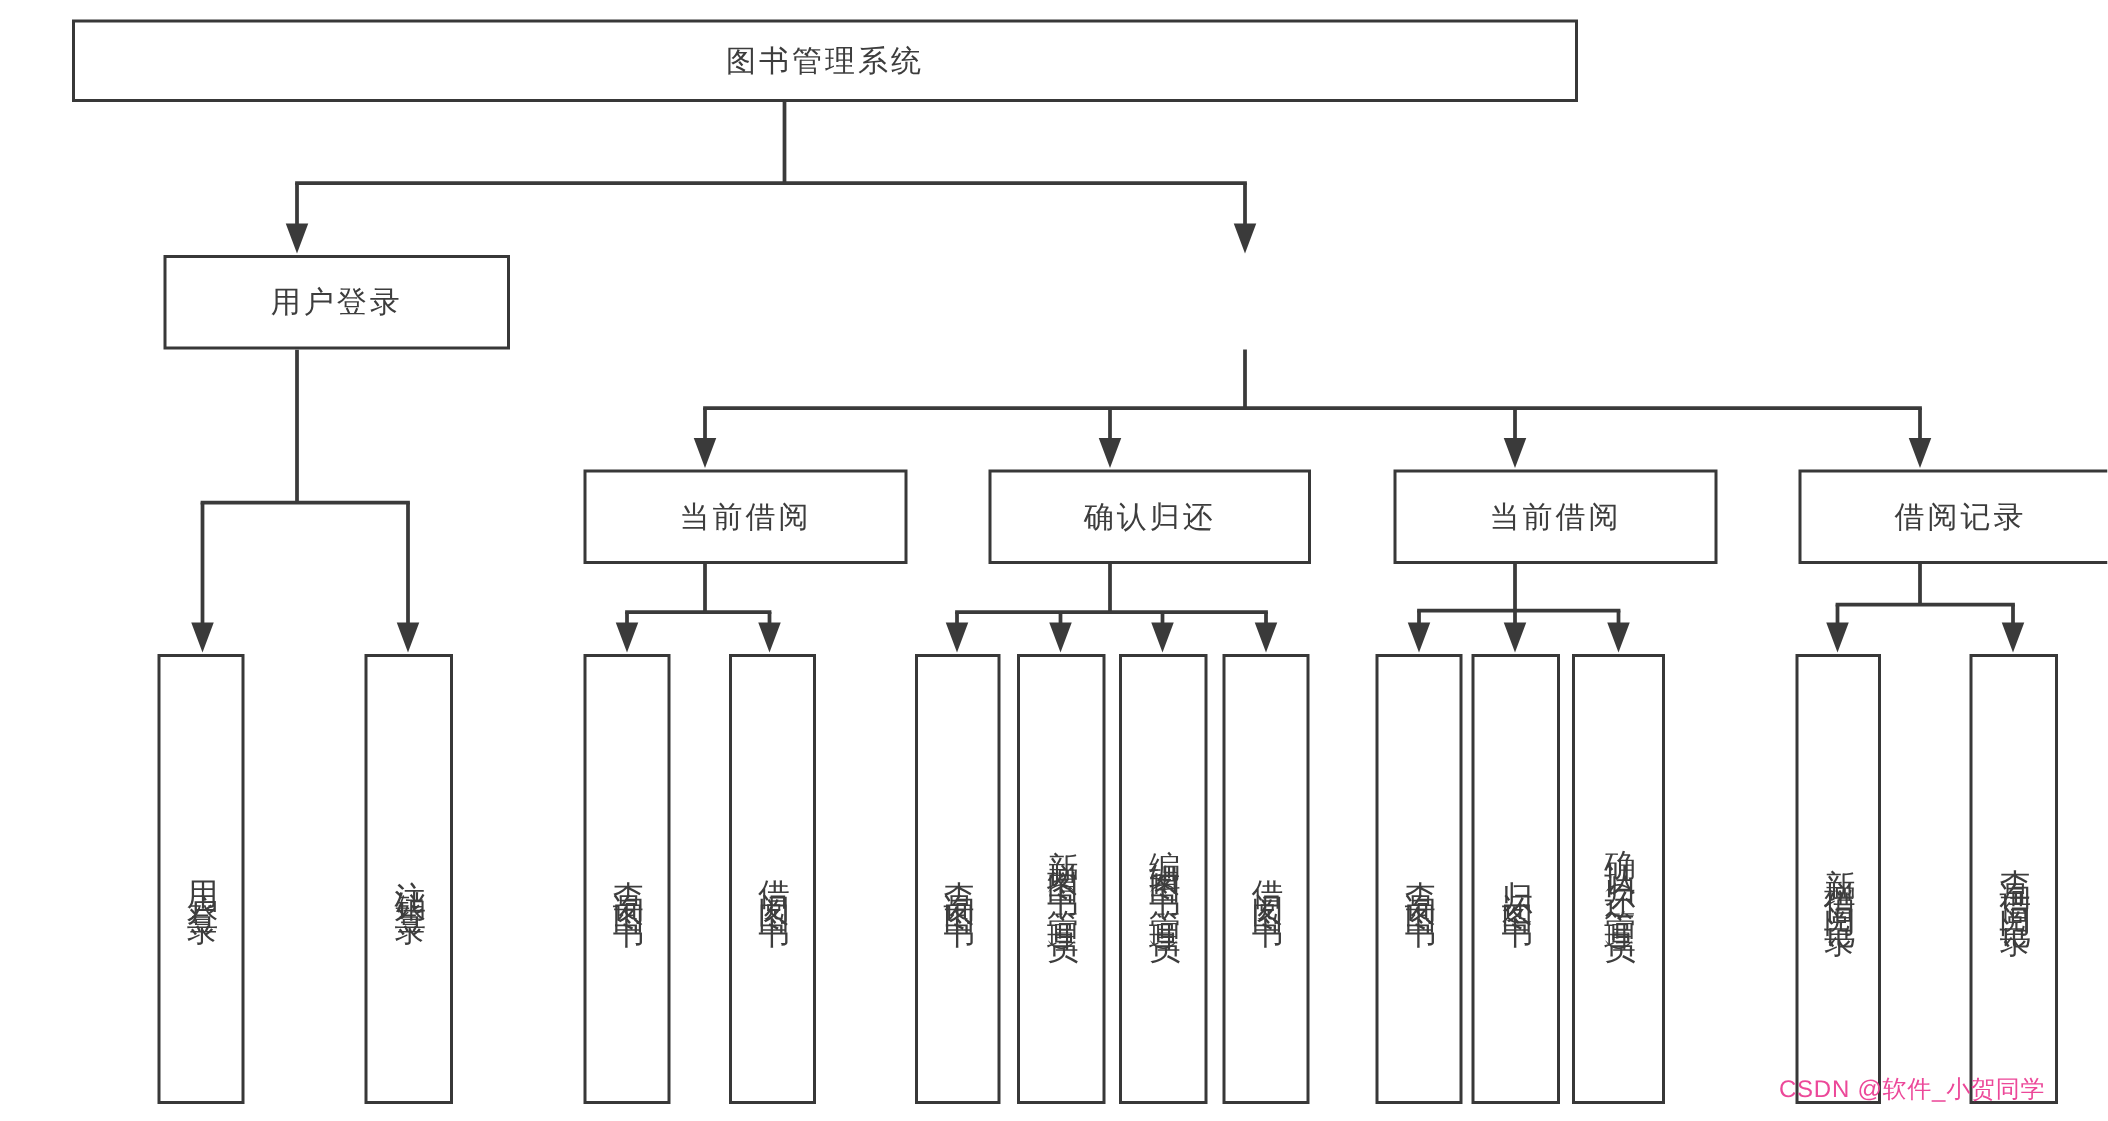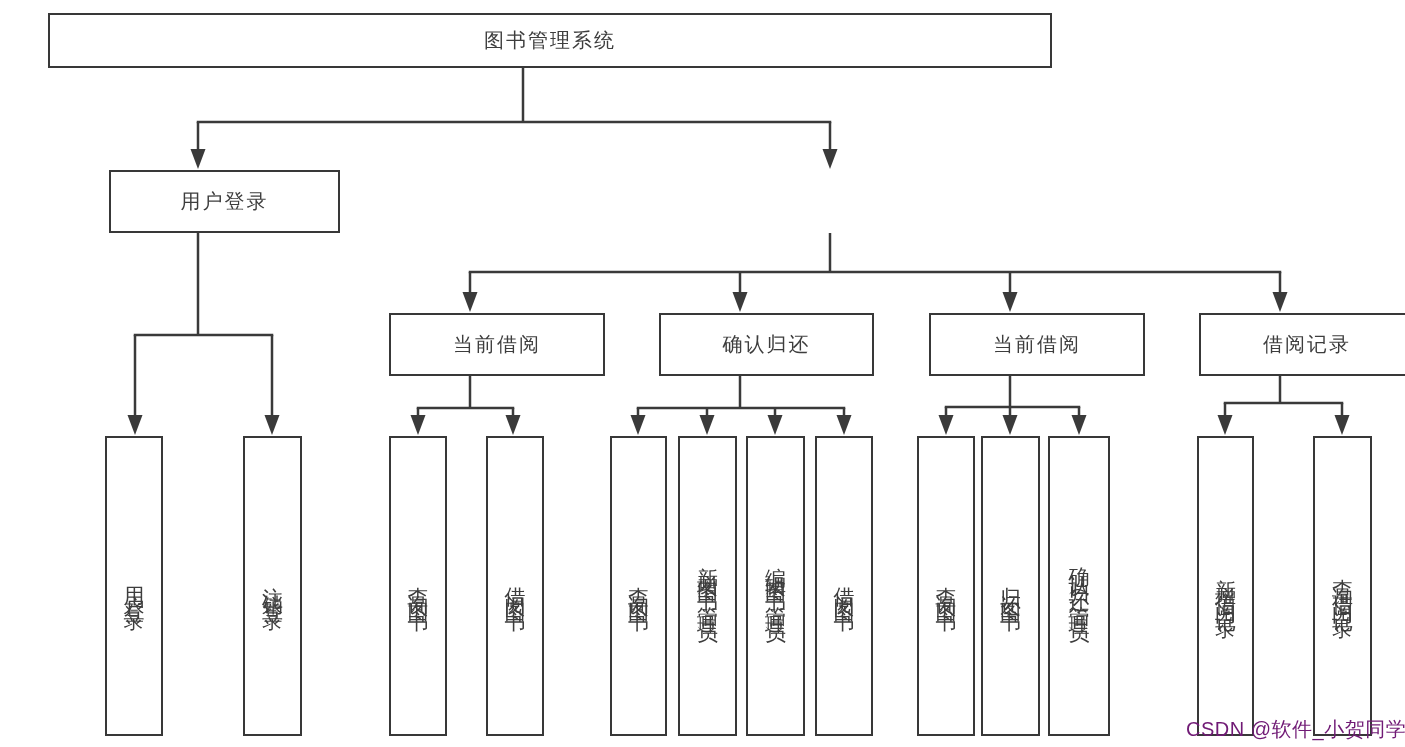--- a/index.html
+++ b/index.html
@@ -47,23 +47,23 @@
     font-size: 21px;
     letter-spacing: 8px;
     line-height: 1.05;
     white-space: nowrap;
     color: #3d3d3d;
   }
   .watermark {
     position: absolute;
     left: 1186px;
     top: 716px;
-    font-size: 20px;
+    font-size: 16px;
     letter-spacing: 0.5px;
-    color: #701a75;
+    color: #ec4899;
     white-space: nowrap;
     z-index: 5;
   }
   svg line {
     stroke: #3a3a3a;
     stroke-width: 2.5;
   }
   svg polygon {
     fill: #3a3a3a;
     stroke: none;

